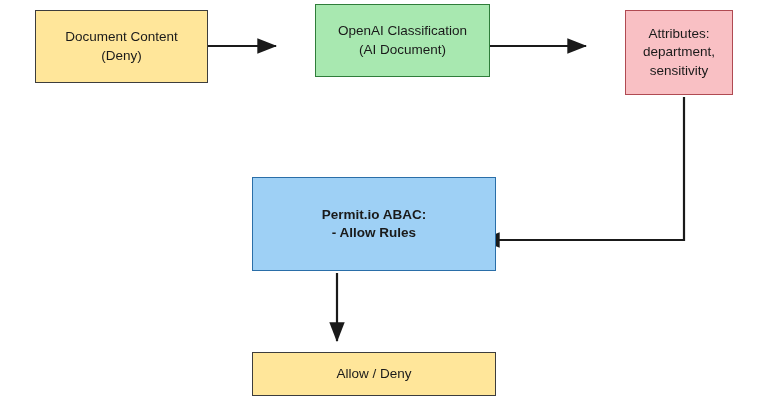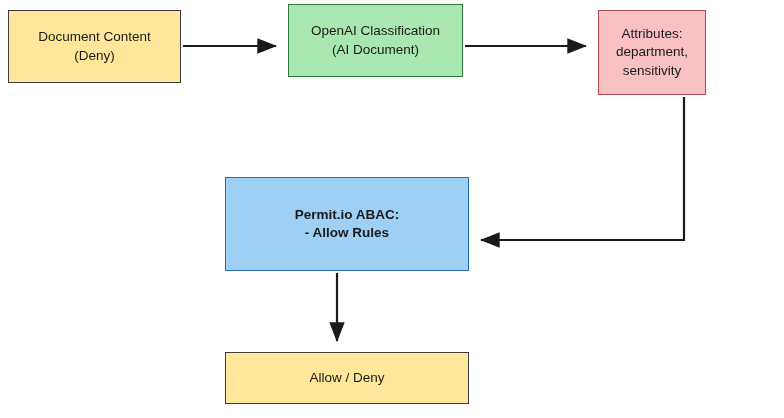--- a/index.html
+++ b/index.html
@@ -23,20 +23,21 @@
     display: flex;
     flex-direction: column;
     align-items: center;
     justify-content: center;
     text-align: center;
     border: 1.6px solid #333333;
     color: #1a1a1a;
     font-size: 13.5px;
     line-height: 1.35;
     padding: 4px 6px;
+    margin-left: 27px;
   }
   .node .line {
     display: block;
     white-space: pre;
   }
   .node.yellow {
     background: #ffe69a;
     border-color: #3d3d3d;
   }
   .node.green {
@@ -97,17 +98,17 @@
     <span class="line">Attributes:</span>
     <span class="line">department,</span>
     <span class="line">sensitivity</span>
   </div>
 
   <div class="node blue" style="left:225px; top:177px; width:244px; height:94px;">
     <span class="line">Permit.io ABAC:</span>
     <span class="line">- Allow Rules</span>
   </div>
 
-  <div class="node yellow" style="left:225px; top:352px; width:244px; height:52px;">
+  <div class="node yellow" style="left:225px; top:352px; width:244px; height:44px;">
     <span class="line">Allow / Deny</span>
   </div>
 
 </div>
 
 </body></html>

